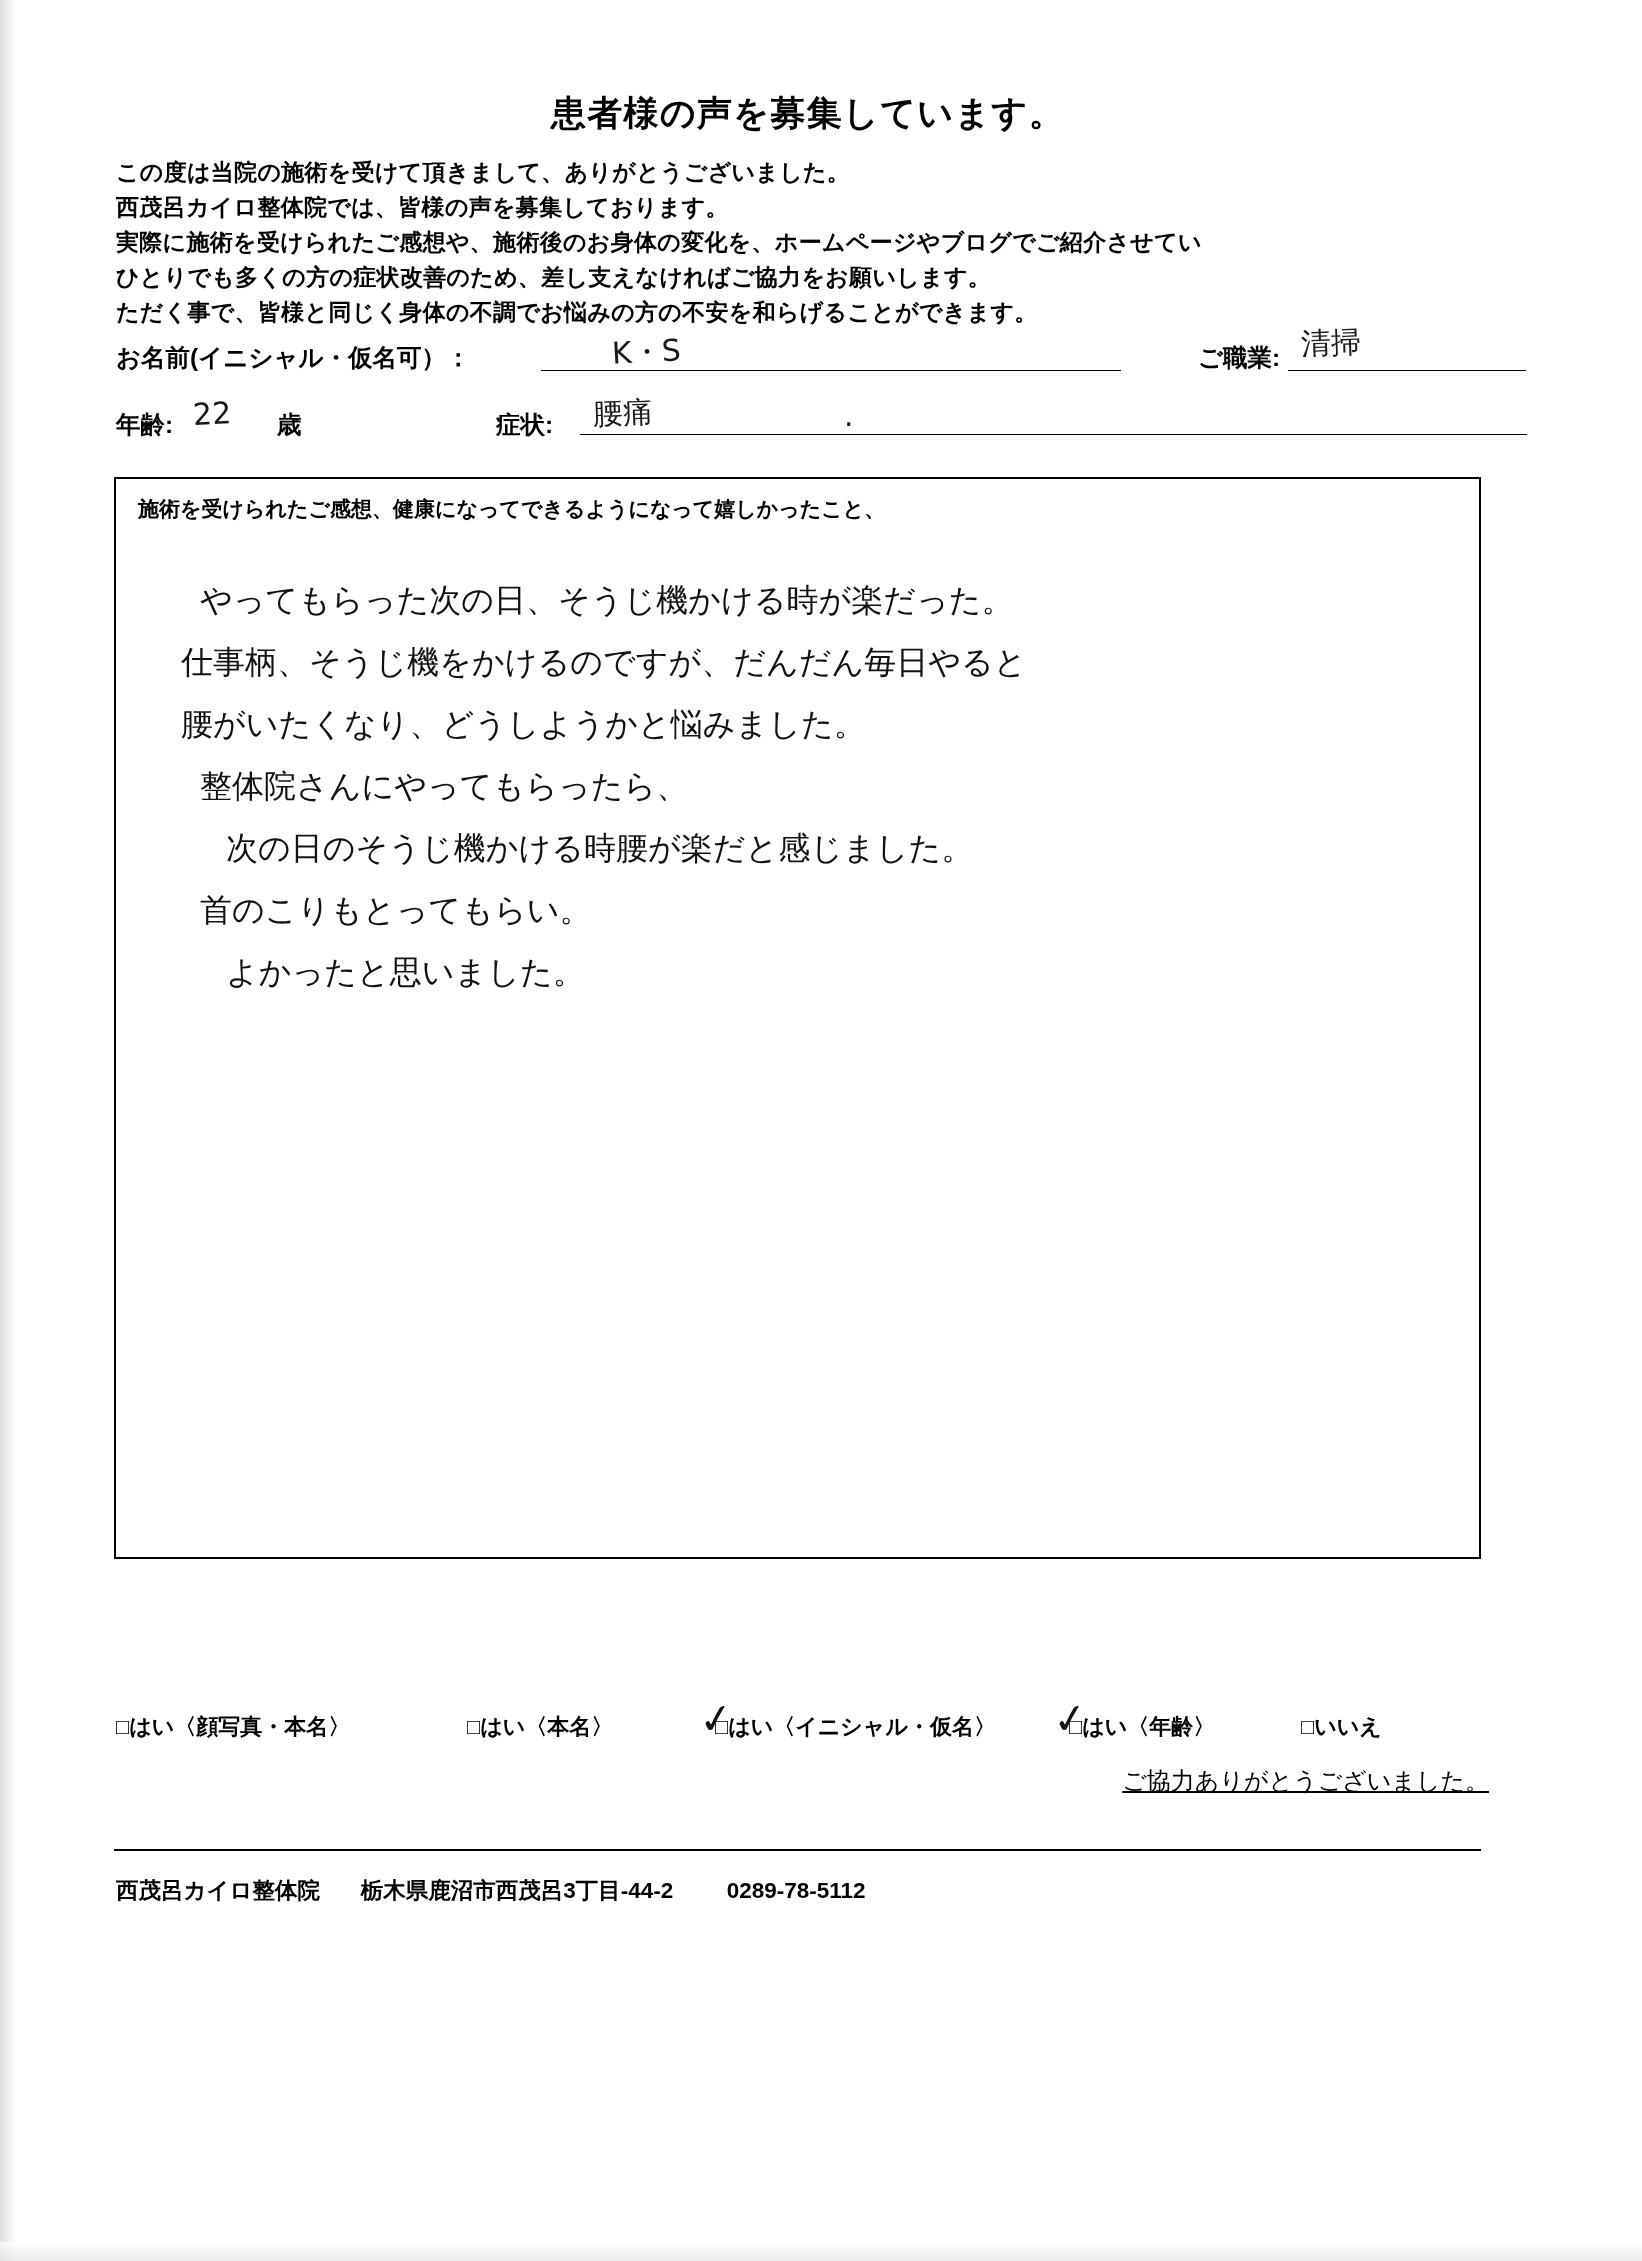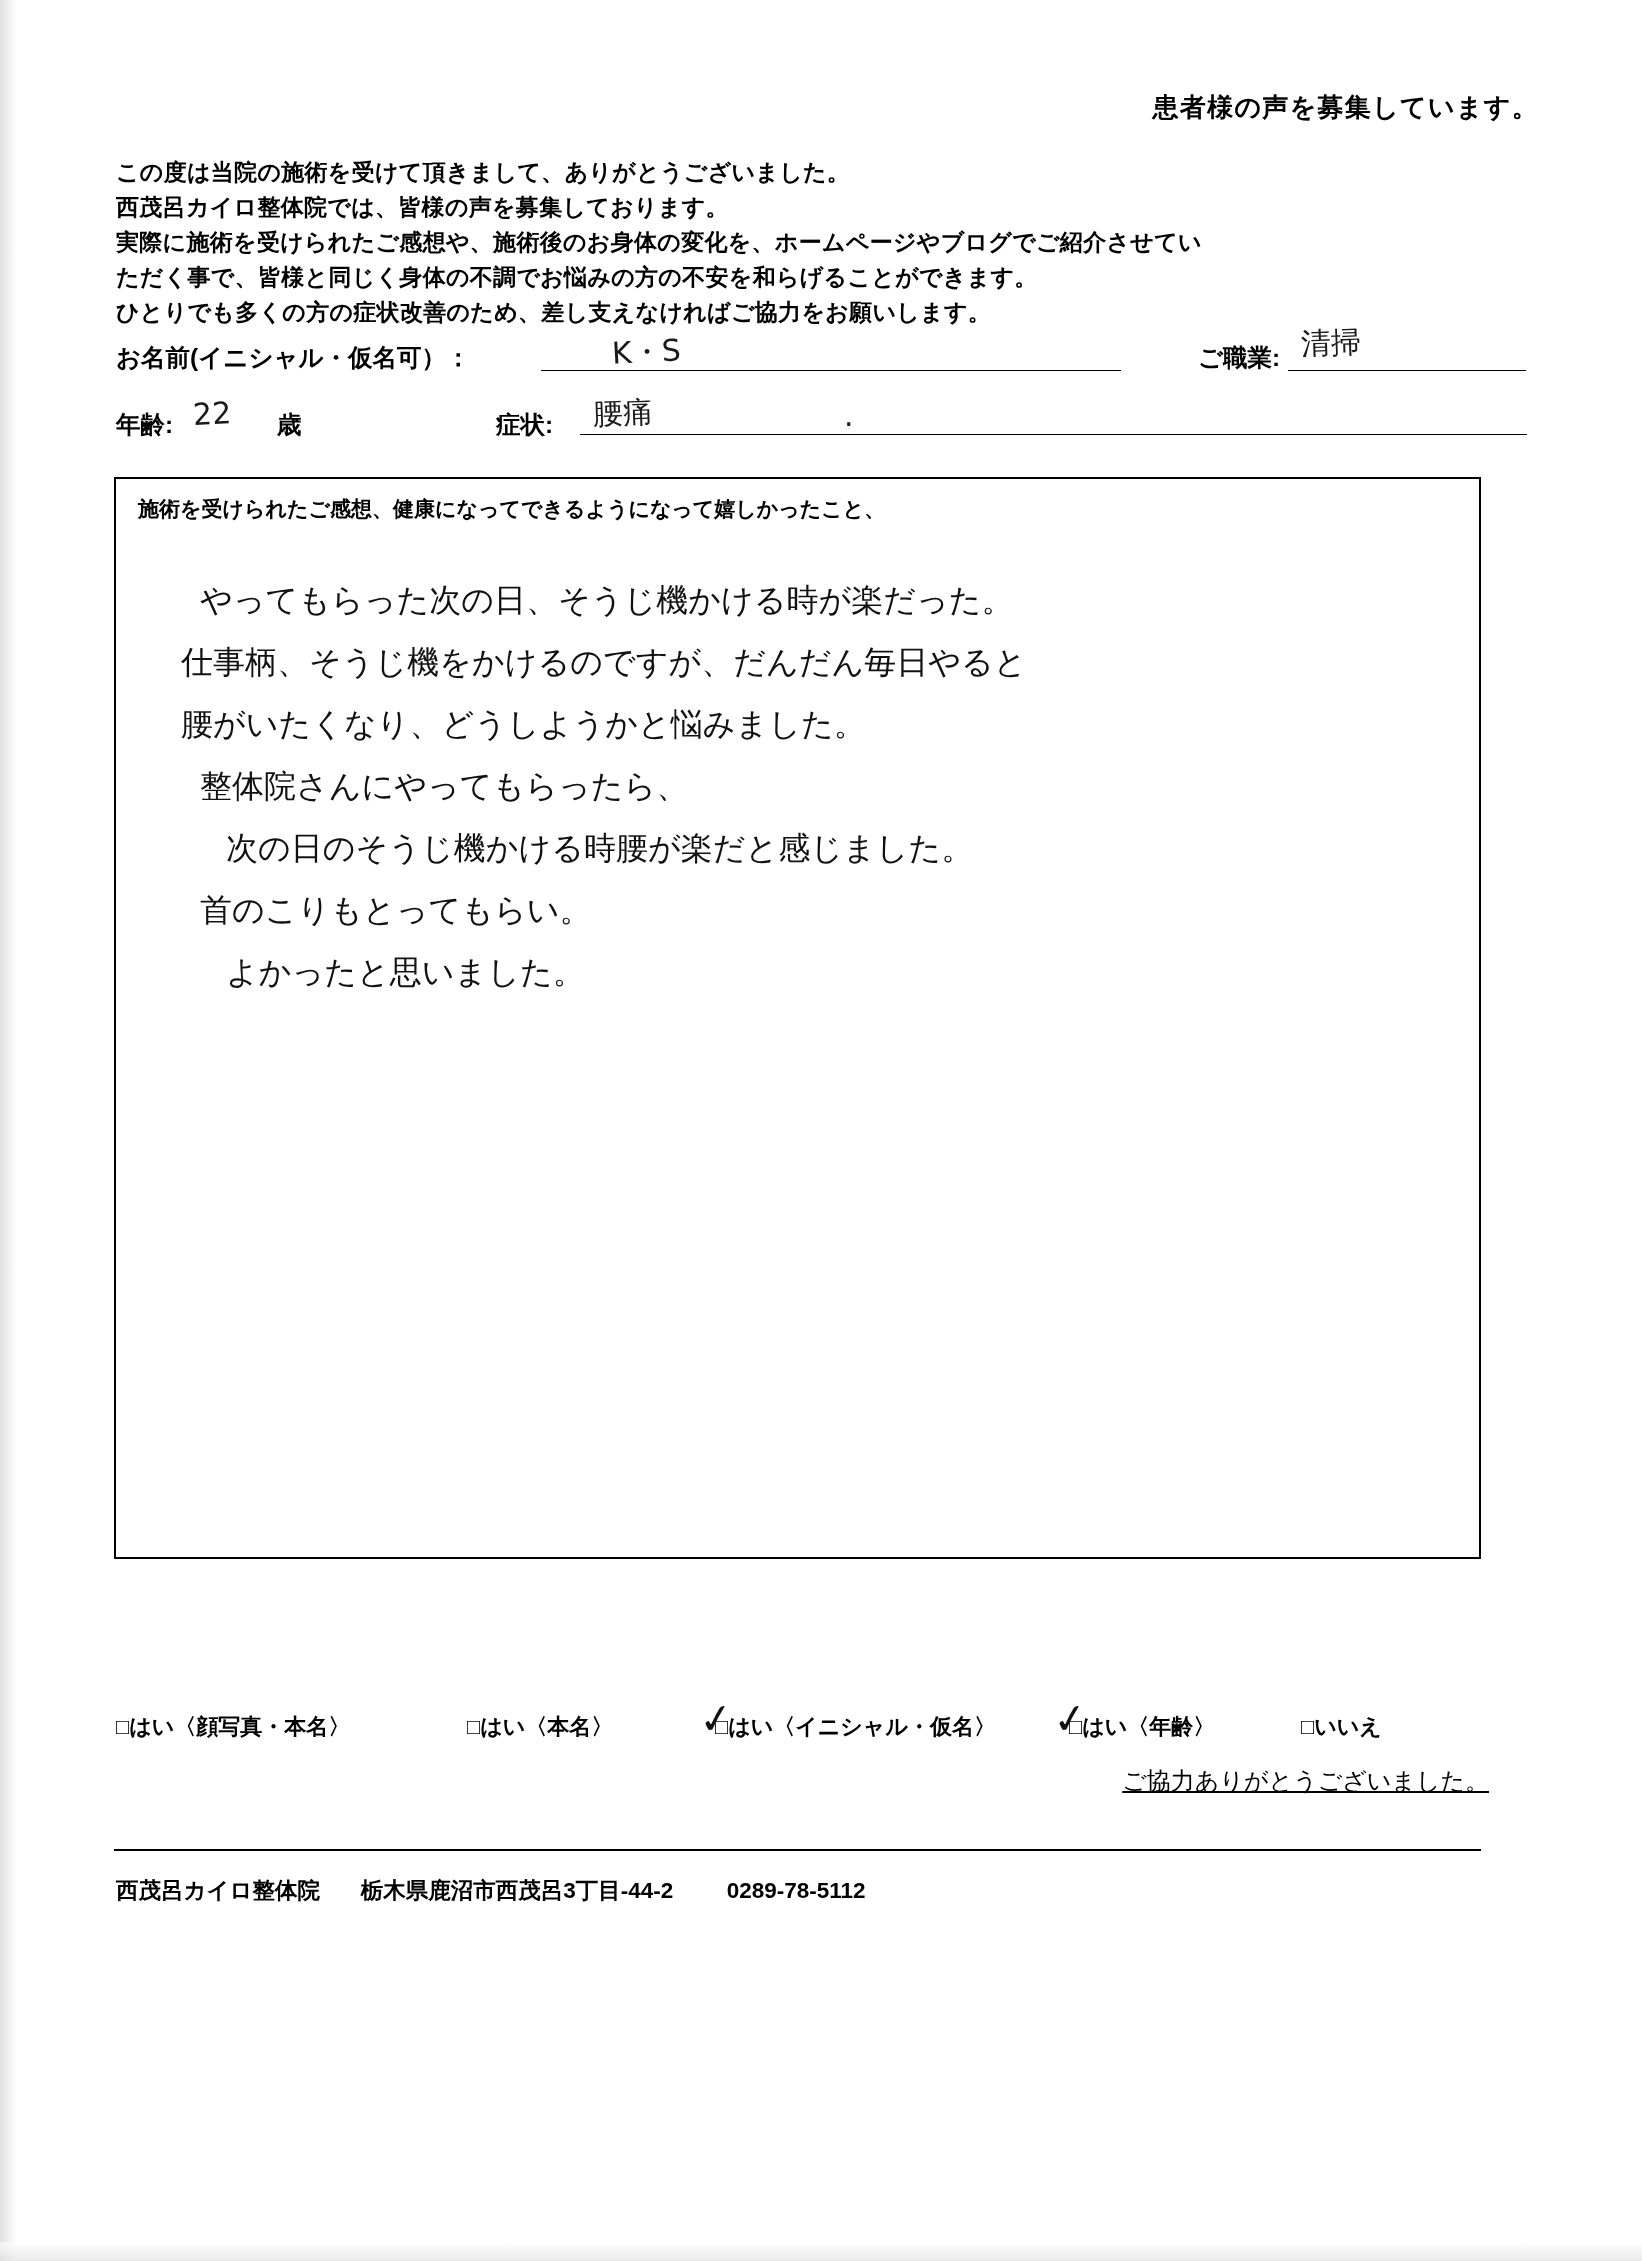--- a/index.html
+++ b/index.html
@@ -37,22 +37,22 @@
     position: absolute;
     left: 77px;
     top: 58px;
     width: 1462px;
     height: 2107px;
   }
   .title {
     position: absolute;
     left: 0; top: 32px;
     width: 1462px;
-    text-align: right;
-    font-size: 26px;
+    text-align: center;
+    font-size: 35px;
     font-weight: bold;
     letter-spacing: 1.3px;
   }
   .intro {
     position: absolute;
     left: 39px;
     top: 97px;
     width: 1411px;
     font-size: 23px;
     font-weight: bold;
@@ -203,22 +203,22 @@
   <div class="scan-edge-bottom"></div>
 
   <div class="sheet">
 
     <div class="title">患者様の声を募集しています。</div>
 
     <div class="intro">
       <div>この度は当院の施術を受けて頂きまして、ありがとうございました。</div>
       <div>西茂呂カイロ整体院では、皆様の声を募集しております。</div>
       <div>実際に施術を受けられたご感想や、施術後のお身体の変化を、ホームページやブログでご紹介させてい</div>
+      <div>ひとりでも多くの方の症状改善のため、差し支えなければご協力をお願いします。</div>
       <div>ただく事で、皆様と同じく身体の不調でお悩みの方の不安を和らげることができます。</div>
-      <div>ひとりでも多くの方の症状改善のため、差し支えなければご協力をお願いします。</div>
     </div>
 
     <div class="row-name">
       <div class="lbl" style="left:0; top:6.4px;">お名前(イニシャル・仮名可）：</div>
       <div class="ul" style="left:425px; top:0; width:580px;"></div>
       <div class="hand tilt" style="left:496px; top:-2.6px;">K・S</div>
 
       <div class="lbl" style="left:1082px; top:6.4px;">ご職業:</div>
       <div class="ul" style="left:1172px; top:0; width:238px;"></div>
       <div class="hand tilt2" style="left:1185px; top:-11.6px;">清掃</div>

